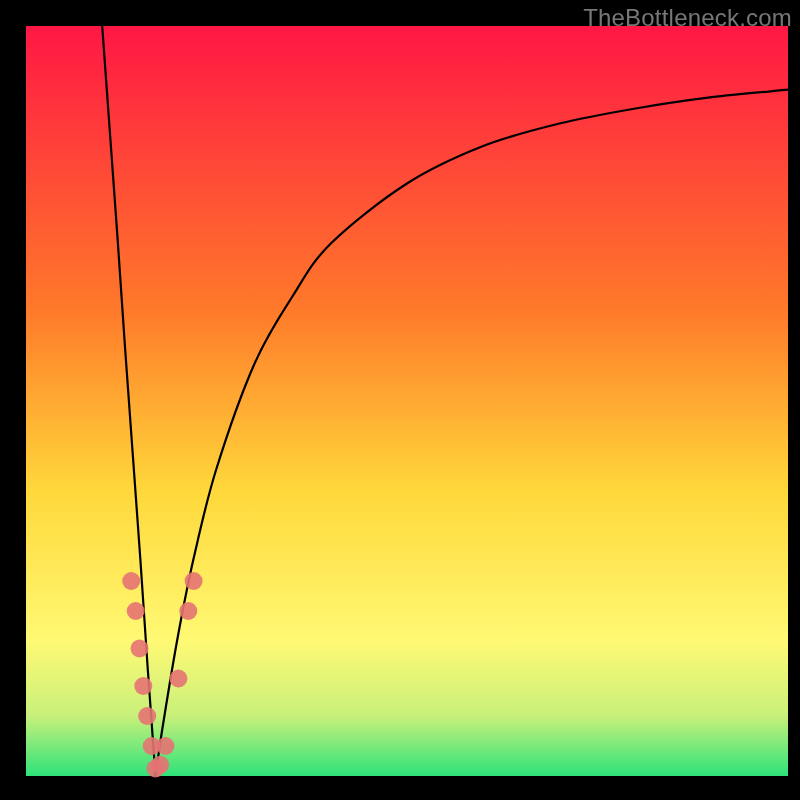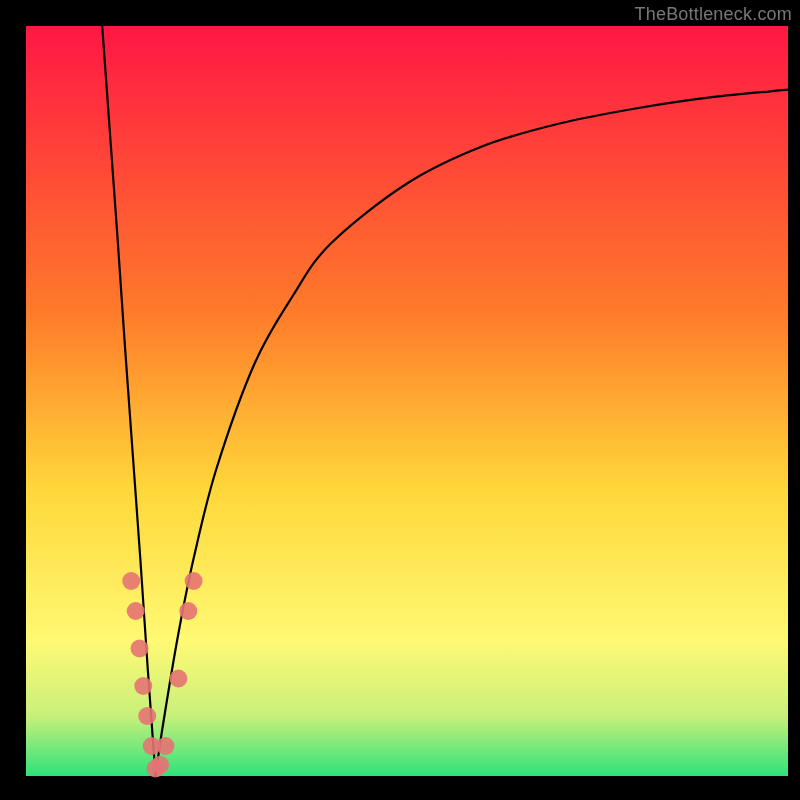--- a/index.html
+++ b/index.html
@@ -16,21 +16,21 @@
     height: 800px;
   }
   svg {
     display: block;
   }
   .watermark {
     position: absolute;
     top: 4px;
     right: 8px;
     font-family: Arial, Helvetica, sans-serif;
-    font-size: 18px;
+    font-size: 24px;
     color: #777;
     font-weight: 400;
     letter-spacing: 0.2px;
     user-select: none;
   }
 </style>
 </head>
 <body>
 
 <div class="chart-wrap">

